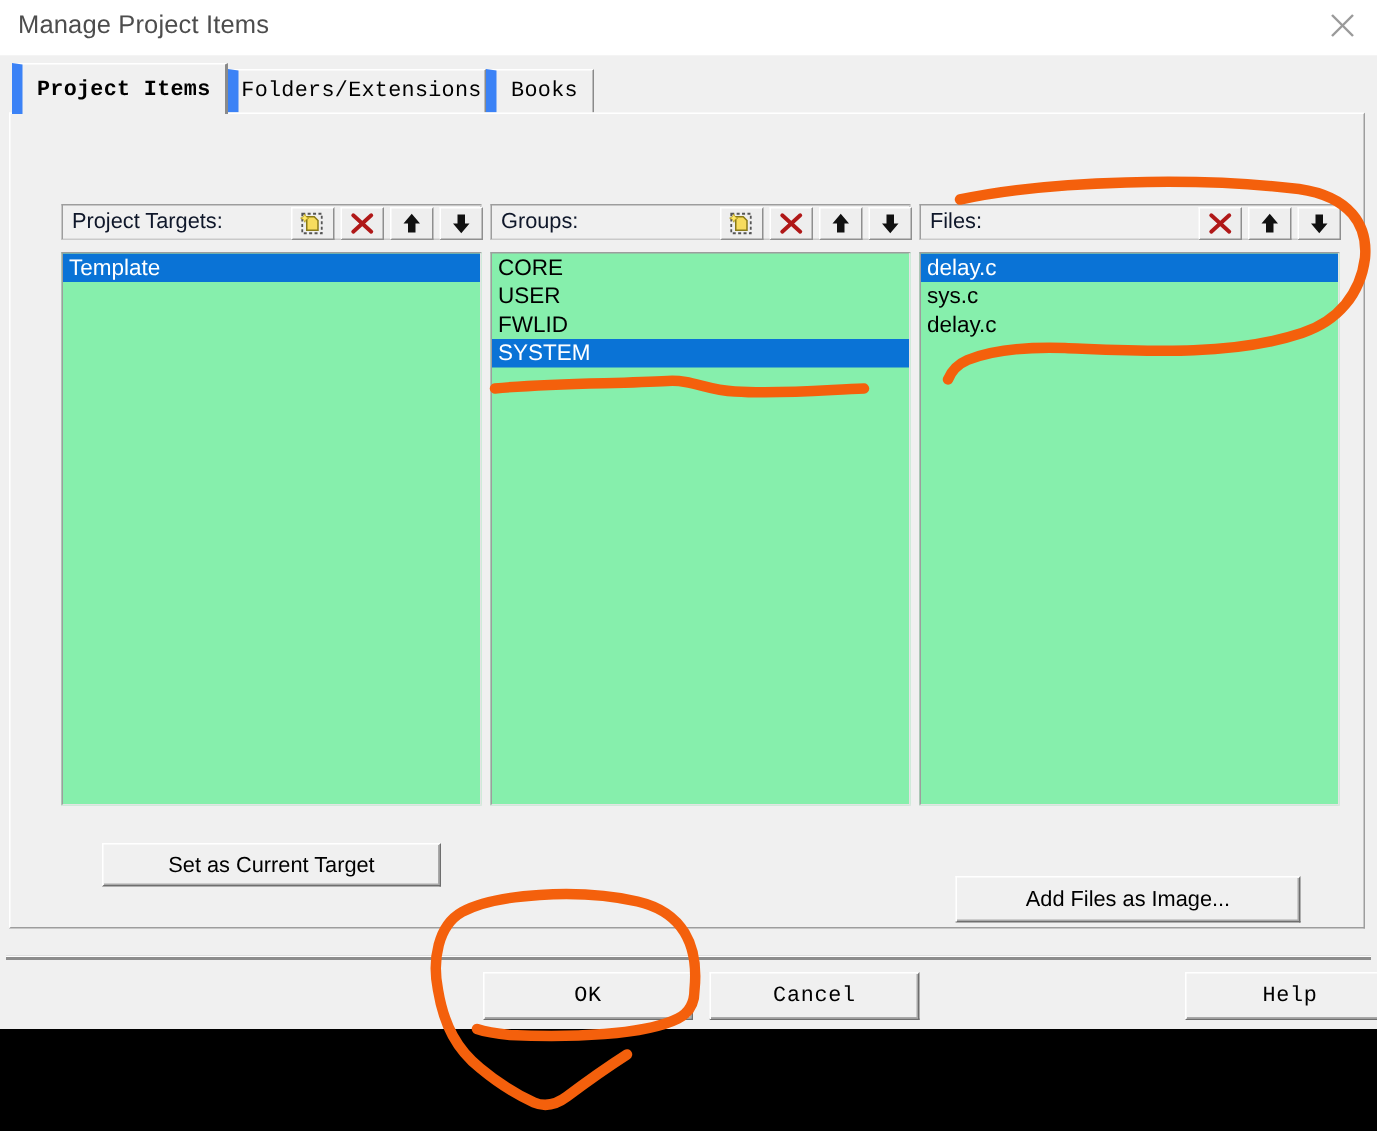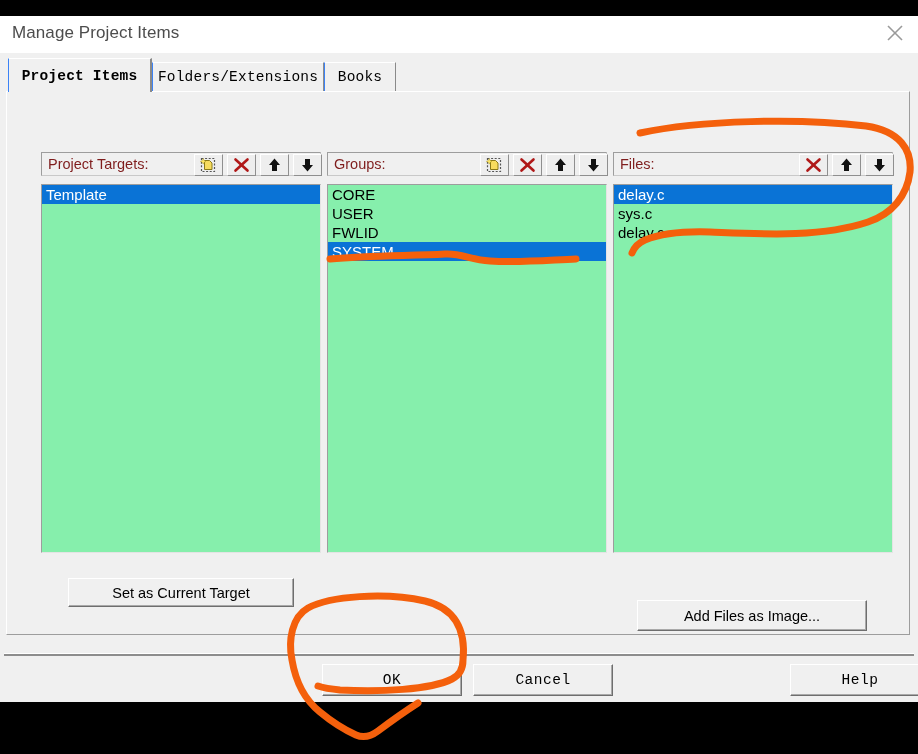--- a/index.html
+++ b/index.html
@@ -9,21 +9,21 @@
   body {
     width: 918px; height: 754px;
     position: relative;
     overflow: hidden;
     font-family: "Liberation Sans", sans-serif;
   }
 
   
   #dialog {
     position: absolute;
-    left: 0; top: 16px;
+    left: 0; top: 0;
     width: 918px; height: 686px;
     background: #f0f0f0;
     box-sizing: border-box;
   }
 
   
   #titlebar {
     position: absolute;
     left: 0; top: 0;
     width: 918px; height: 37px;
@@ -51,21 +51,21 @@
     left: 0; top: 37px;
     width: 918px; height: 39px;
     background: #f0f0f0;
   }
   .tab {
     position: absolute;
     top: 9px;
     height: 29px;
     box-sizing: border-box;
     background: #f0f0f0;
-    border-left: 1px solid #3b82f6;
+    border-left: 7px solid #3b82f6;
     border-top: 1px solid #ffffff;
     border-right: 1px solid #8a8a8a;
     font-family: "Liberation Mono", "DejaVu Sans Mono", monospace;
     font-size: 14.5px;
     color: #000;
     display: flex; align-items: center; justify-content: center;
     letter-spacing: .2px;
   }
   .tab.active {
     top: 5px;
@@ -98,21 +98,21 @@
     box-sizing: border-box;
     background: #f0f0f0;
     border: 1px solid #c9c9c9;
     border-top-color: #9d9d9d;
     border-left-color: #9d9d9d;
   }
   .col-label {
     position: absolute;
     left: 6px; top: 3px;
     font-size: 14.5px;
-    color: #7f1d1d;
+    color: #0f172a;
     white-space: nowrap;
   }
   .tool-btn {
     position: absolute;
     top: 1px;
     width: 29px; height: 22px;
     box-sizing: border-box;
     background: #f0f0f0;
     border: 1px solid #f0f0f0;
     border-right-color: #a8a8a8;

